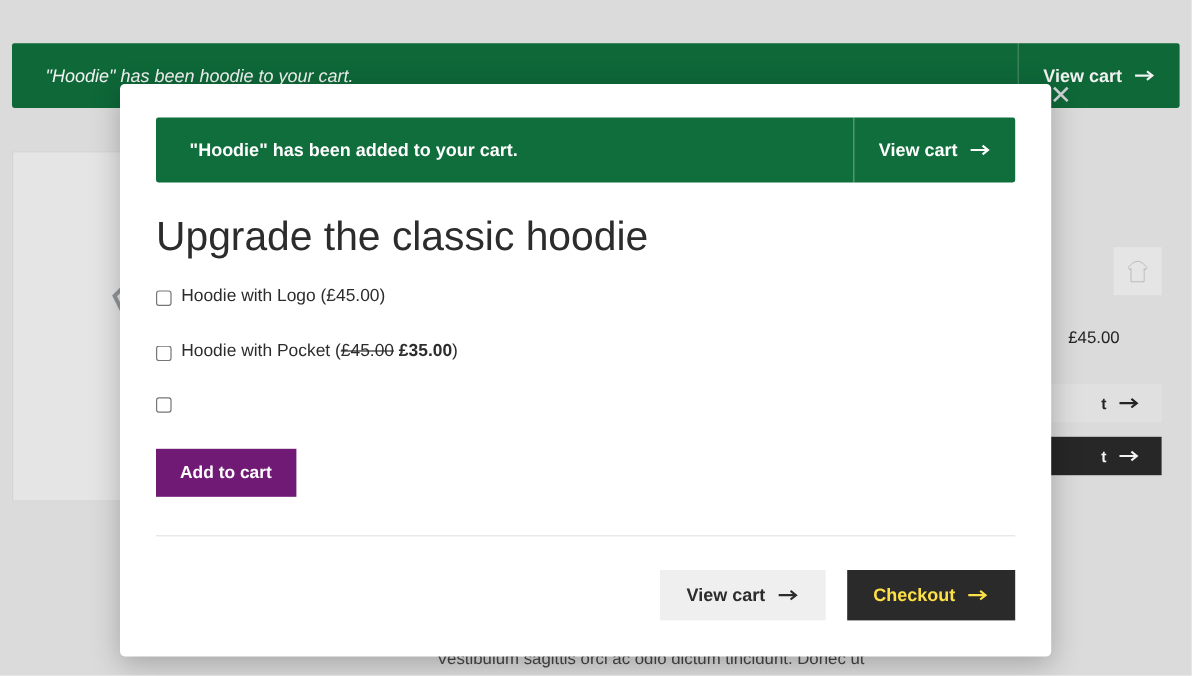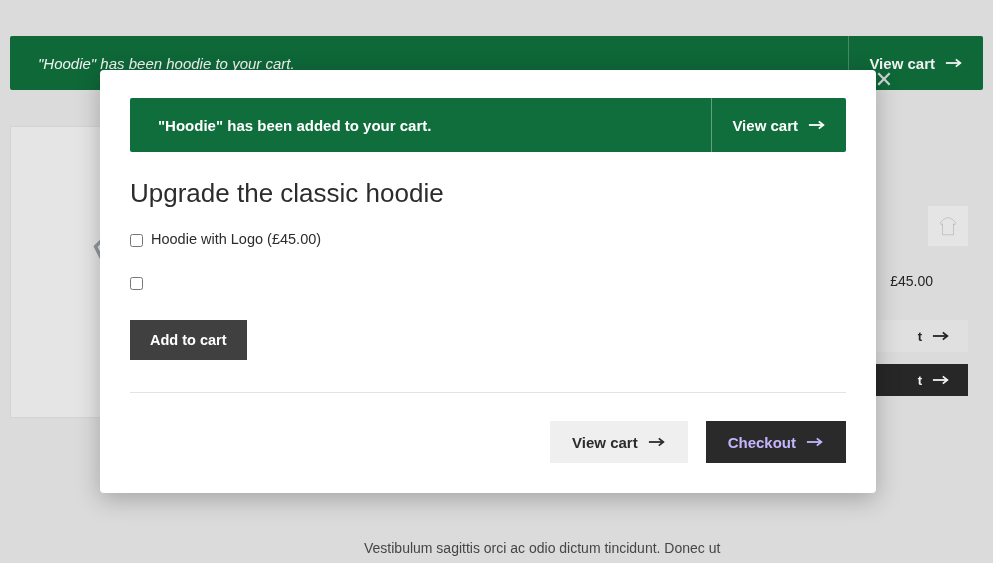--- a/index.html
+++ b/index.html
@@ -24,32 +24,32 @@
 
 .overlay{position:absolute;inset:0;background:rgba(0,0,0,.05)}
 
 
 .modal{position:absolute;left:100px;top:70px;width:776px;background:#fff;border-radius:4px;box-shadow:0 6px 24px rgba(0,0,0,.25);padding:28px 30px 30px}
 .close{position:absolute;right:-20px;top:-2px;color:#c9cccf;font-size:22px;font-weight:300;cursor:pointer;width:24px;height:24px;display:flex;align-items:center;justify-content:center}
 .modal .notice{height:54px;border-radius:2px}
 .modal .notice .msg{font-style:normal;font-weight:600}
 .modal .notice .vcart{border-left:1px solid rgba(255,255,255,.35);height:54px}
 
-.upsell-title{font-size:26px;font-weight:400;color:#2c2c2c;margin:26px 0 22px}
+.upsell-title{font-size:34px;font-weight:400;color:#2c2c2c;margin:26px 0 22px}
 .opt{display:flex;align-items:flex-end;font-size:14.5px;color:#2c2c2c;margin-bottom:30px}
 .opt input{margin:0 8px 0 0;width:13px;height:13px;cursor:pointer}
 .strike{text-decoration:line-through}
-.addbtn{background:#404040;color:#fff;font-weight:700;font-size:14.5px;border:none;height:40px;padding:0 20px;cursor:pointer}
+.addbtn{background:#701a75;color:#fff;font-weight:700;font-size:14.5px;border:none;height:40px;padding:0 20px;cursor:pointer}
 
 .divider{height:1px;background:#e3e3e3;margin:32px 0 28px}
 
 .actions{display:flex;justify-content:flex-end;gap:18px}
 .btn{height:42px;padding:0 22px;display:flex;align-items:center;font-weight:700;font-size:15px;cursor:pointer;border:none}
 .btn.grey{background:#efefef;color:#2c2c2c}
-.btn.dark{background:#2a2a2a;color:#c4b5fd}
+.btn.dark{background:#2a2a2a;color:#fde047}
 
 .arrow{display:inline-flex;margin-left:10px}
 .arrow svg{width:18px;height:10px;stroke:currentColor;fill:none;stroke-width:2}
 </style>
 </head>
 <body>
 
 <div class="page">
 
   <div class="notice">
@@ -117,20 +117,24 @@
       </a>
     </div>
 
     <h2 class="upsell-title">Upgrade the classic hoodie</h2>
 
     <label class="opt">
       <input type="checkbox" style="">
       <span><span>Hoodie with Logo</span> (<span>£45.00</span>)</span>
     </label>
 
+    <label class="opt">
+      <input type="checkbox" style="">
+      <span><span>Hoodie with Pocket</span> (<span class="strike">£45.00</span> <span style="font-weight:600">£35.00</span>)</span>
+    </label>
 
     <label class="opt">
       <input type="checkbox" style="">
     </label>
 
     <button class="addbtn">Add to cart</button>
 
     <div class="divider"></div>
 
     <div class="actions">

